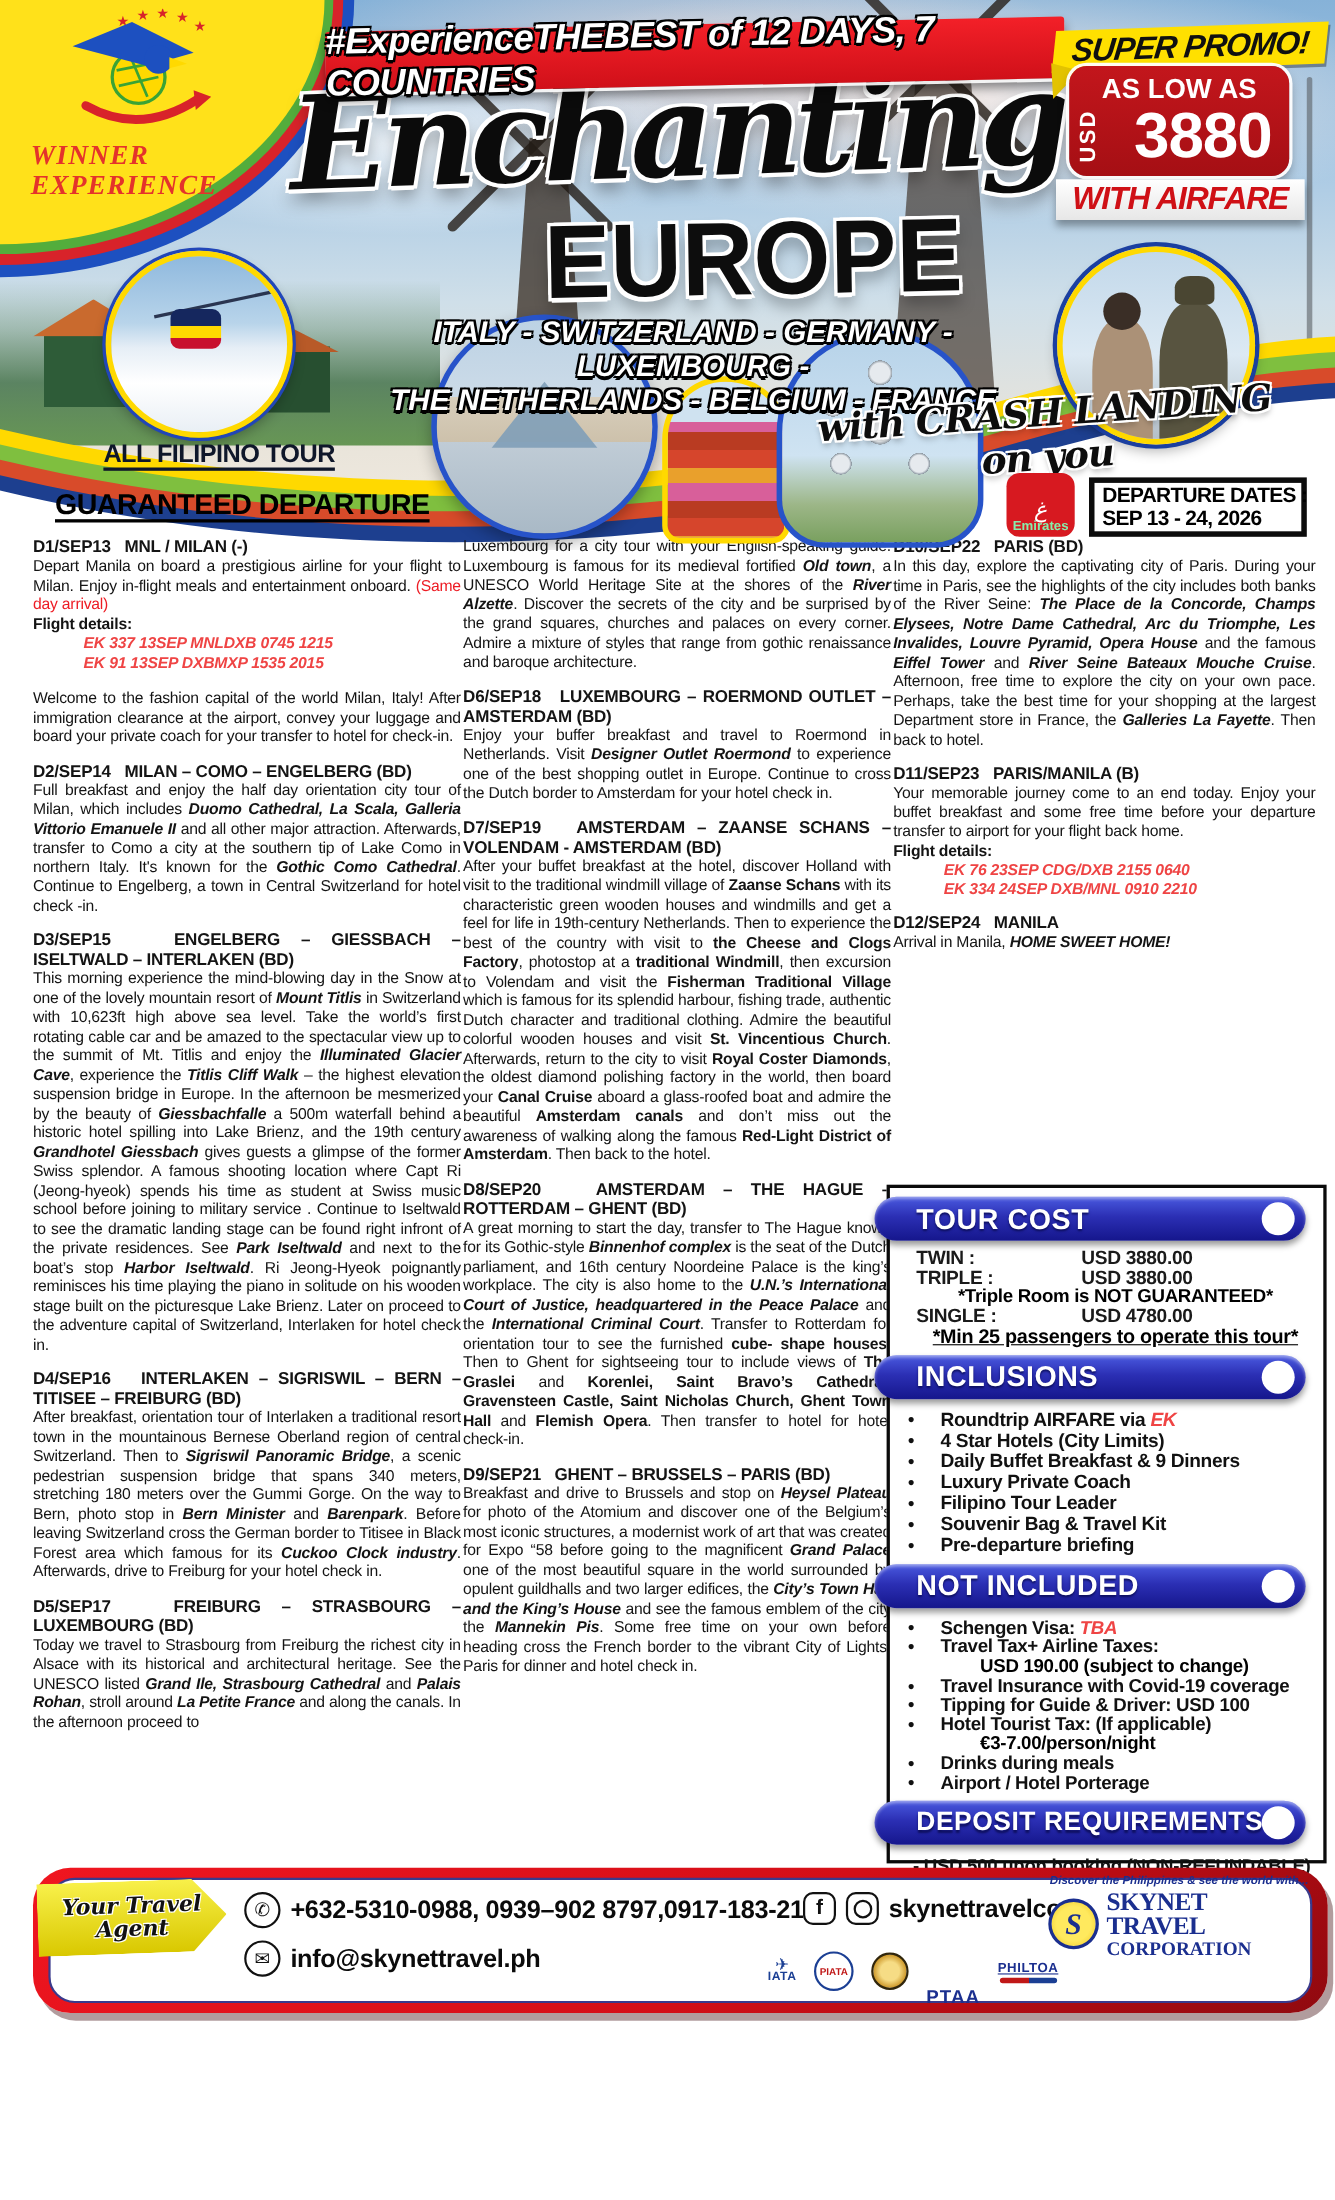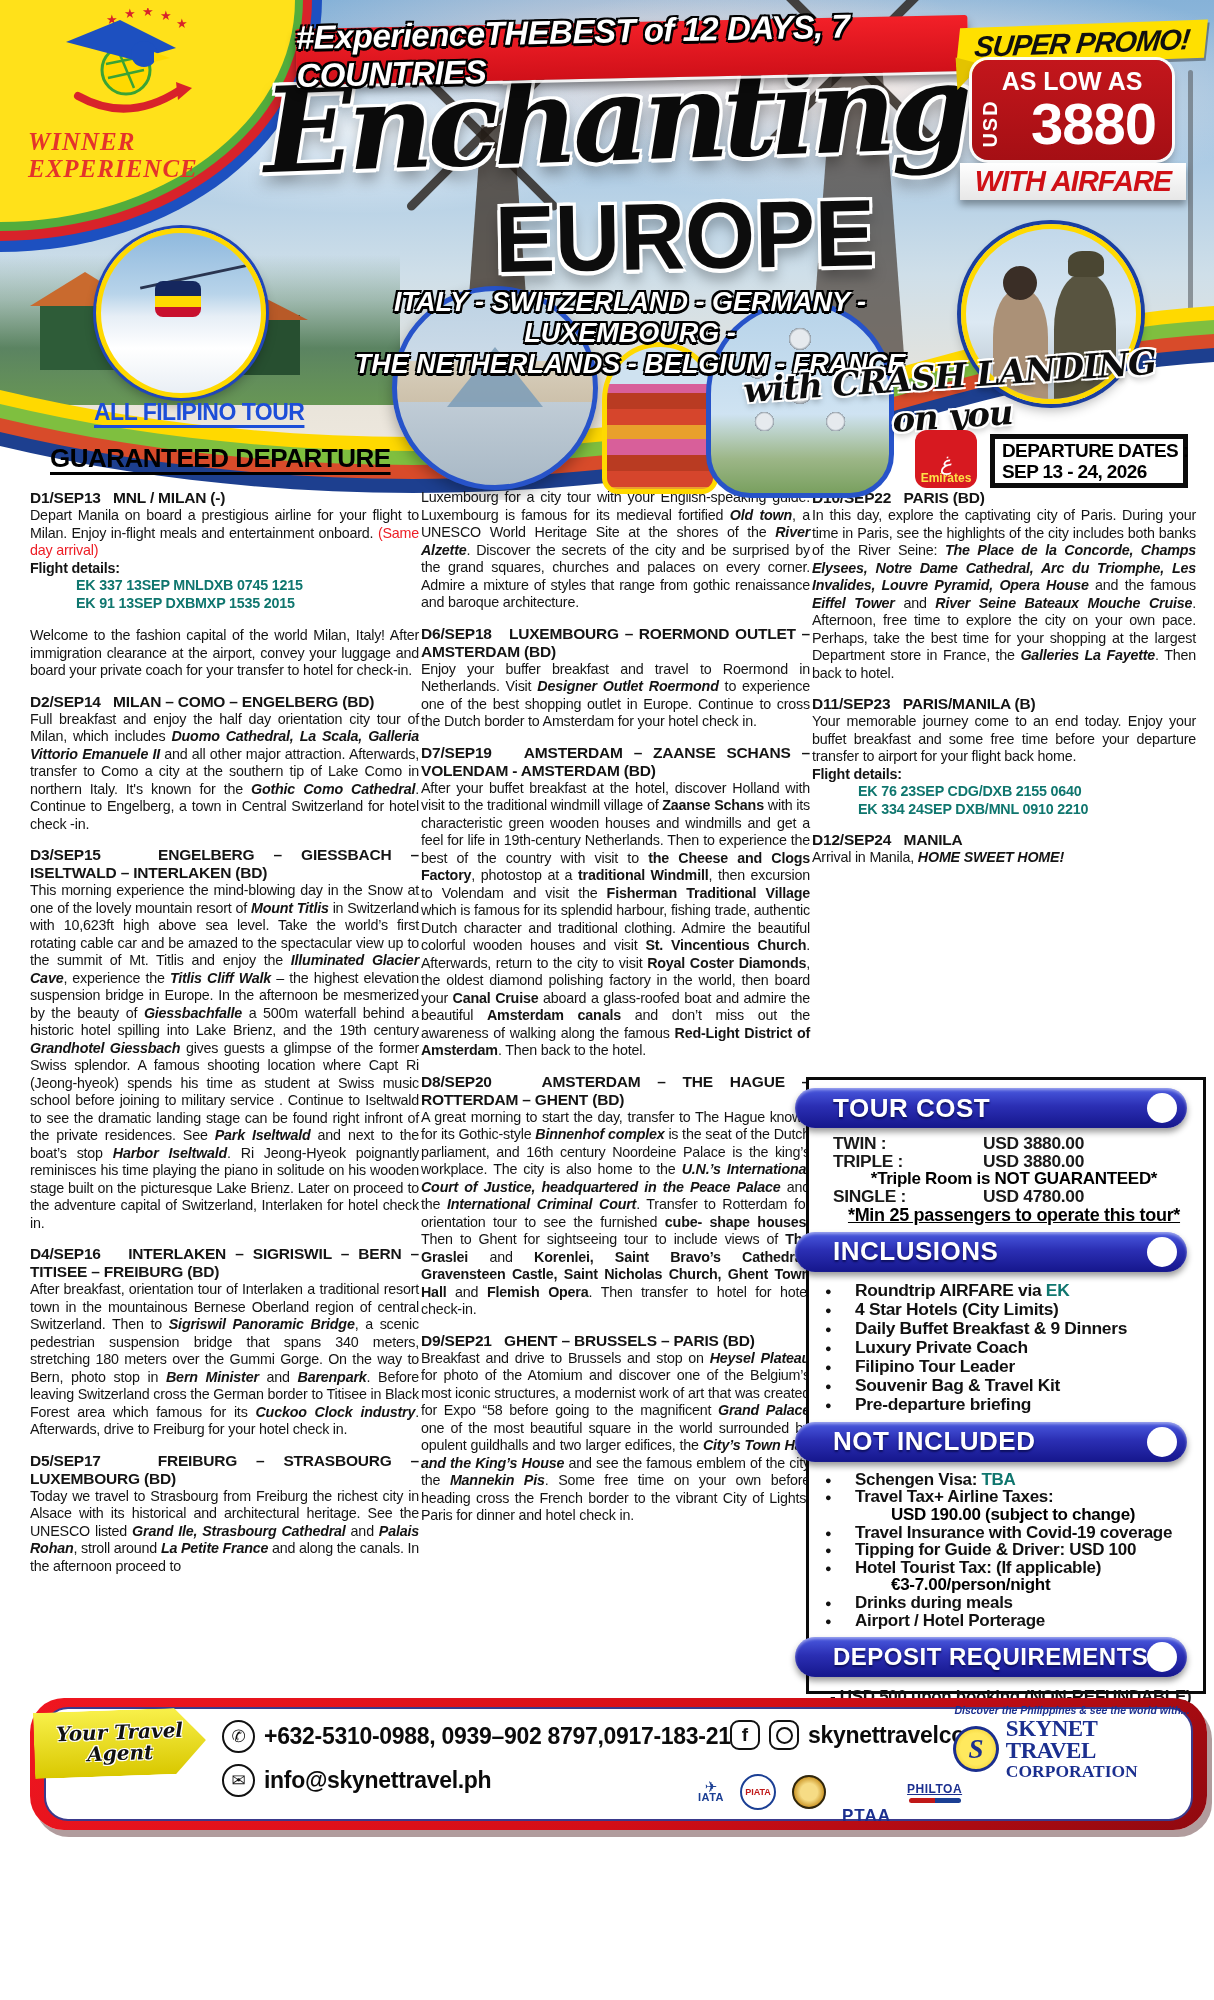--- a/index.html
+++ b/index.html
@@ -95,44 +95,44 @@
     background:linear-gradient(180deg,#c3161c,#a50f14);border-radius:16px;
     box-shadow:0 0 0 3px rgba(255,255,255,.95),0 6px 10px rgba(0,0,0,.35);}
   .aslowas{position:absolute;left:0;right:0;top:7px;text-align:center;font-weight:900;font-size:25px;color:#fff;}
   .usd{position:absolute;left:-6px;top:52px;font-weight:900;font-size:20px;color:#fff;letter-spacing:2px;transform:rotate(-90deg);}
   .amount{position:absolute;right:16px;top:30px;font-weight:700;font-size:58px;color:#fff;letter-spacing:-1px;}
   .airfare{position:absolute;left:960px;top:163px;width:226px;height:37px;z-index:8;
     background:linear-gradient(180deg,#ffffff,#e7e7e7);box-shadow:0 5px 7px rgba(0,0,0,.35);
     display:flex;align-items:center;justify-content:center;}
   .airfare span{font-style:italic;font-weight:900;font-size:29px;color:#cf1016;letter-spacing:-1px;}
   
-  .t-all{position:absolute;left:94px;top:399px;font-weight:900;font-size:23px;letter-spacing:-0.5px;color:#1d4ed8;
+  .t-all{position:absolute;left:94px;top:399px;font-weight:900;font-size:23px;letter-spacing:-0.5px;color:#0f172a;
     text-decoration:underline;text-decoration-thickness:3px;text-underline-offset:5px;z-index:9;}
   .t-guar{position:absolute;left:50px;top:443px;font-weight:900;font-size:26px;letter-spacing:-0.5px;color:#000;
     text-decoration:underline;text-decoration-thickness:3px;text-underline-offset:5px;z-index:9;}
   .emirates{position:absolute;left:915px;top:430px;width:62px;height:58px;background:#d71920;border-radius:12px;z-index:9;
     display:flex;flex-direction:column;align-items:center;justify-content:flex-end;padding-bottom:3px;box-sizing:border-box;}
   .emirates .ar{color:#fff;font-size:20px;line-height:16px;font-family:"DejaVu Serif",serif;font-style:italic;}
-  .emirates .em{color:#fde047;font-size:12px;font-weight:700;}
+  .emirates .em{color:#86efac;font-size:12px;font-weight:700;}
   .dep-box{position:absolute;left:990px;top:434px;width:198px;height:54px;border:5px solid #0c0c0c;background:#fff;z-index:9;
     box-sizing:border-box;display:flex;flex-direction:column;justify-content:center;padding:0 7px;}
   .dep-box div{font-weight:900;font-size:19px;line-height:21px;letter-spacing:-0.6px;color:#000;white-space:nowrap;}
   
   .col{position:absolute;top:489px;width:389px;text-align:justify;color:#141414;
     font-size:14.3px;line-height:17.5px;letter-spacing:-0.2px;}
   #col1{left:30px;} #col2{left:421px;} #col3{left:812px;width:384px;}
   .day{margin:0 0 13px 0;}
   .day-head{margin:0;font-weight:800;font-size:15.5px;line-height:18px;letter-spacing:-0.2px;text-align:justify;}
   .blk{margin:0;}
   .blk.indent{padding-left:46px;text-align:left;}
   .blk.gap{margin-top:15px;}
   .run-b{font-weight:800;}
   .run-bi{font-weight:800;font-style:italic;}
   .run-r{color:#ed1c24;}
-  .run-rb{color:#0f766e;font-weight:800;}
+  .run-rb{color:#ef4444;font-weight:800;font-style:italic;}
   
   .info-box{position:absolute;left:806px;top:1077px;width:400px;height:617px;border:3px solid #0a0a0a;
     background:#fff;box-sizing:border-box;z-index:4;}
   .pill{position:relative;height:40px;margin:8px 16px 5px -14px;border-radius:22px;
     background:linear-gradient(180deg,#4a5ae0 0%,#2b2fb4 45%,#15168c 100%);
     display:flex;align-items:center;padding-left:38px;box-shadow:0 4px 6px rgba(0,0,0,.4),inset 0 2px 3px rgba(255,255,255,.45);}
   .pill .pl{font-weight:900;font-size:26px;color:#fff;letter-spacing:0.5px;text-shadow:0 2px 2px #0d0f5e;}
   .pill::after{content:"";position:absolute;right:10px;top:50%;width:30px;height:30px;margin-top:-15px;border-radius:50%;background:#fff;}
   .cost{padding:2px 8px 0 24px;}
   .cost-row{display:flex;font-size:17.4px;line-height:17.6px;letter-spacing:-0.3px;color:#1a1a1a;}

